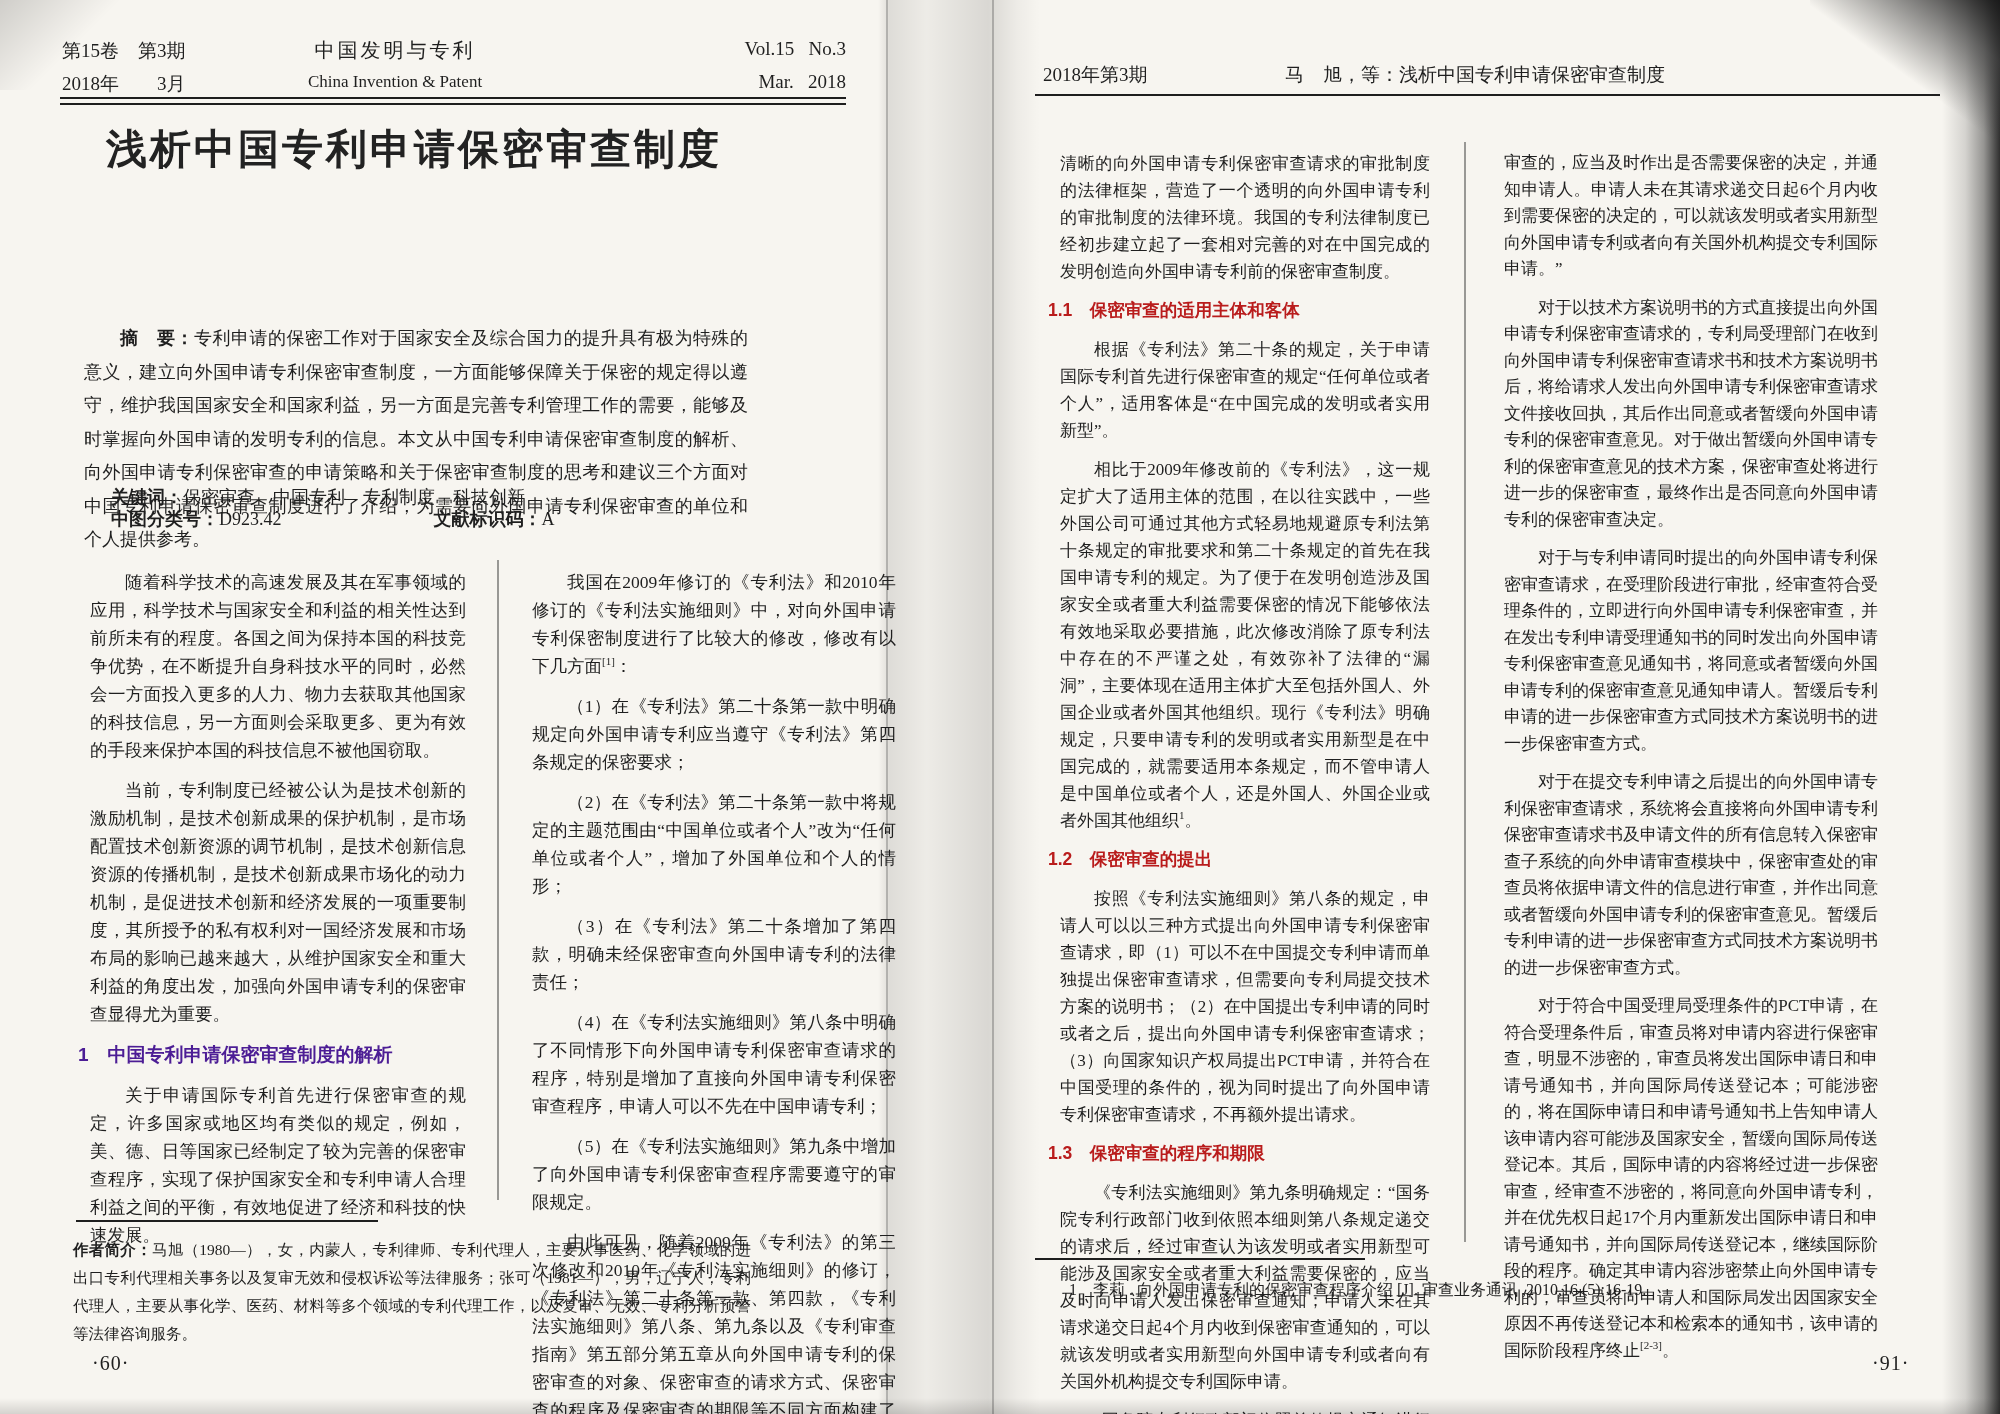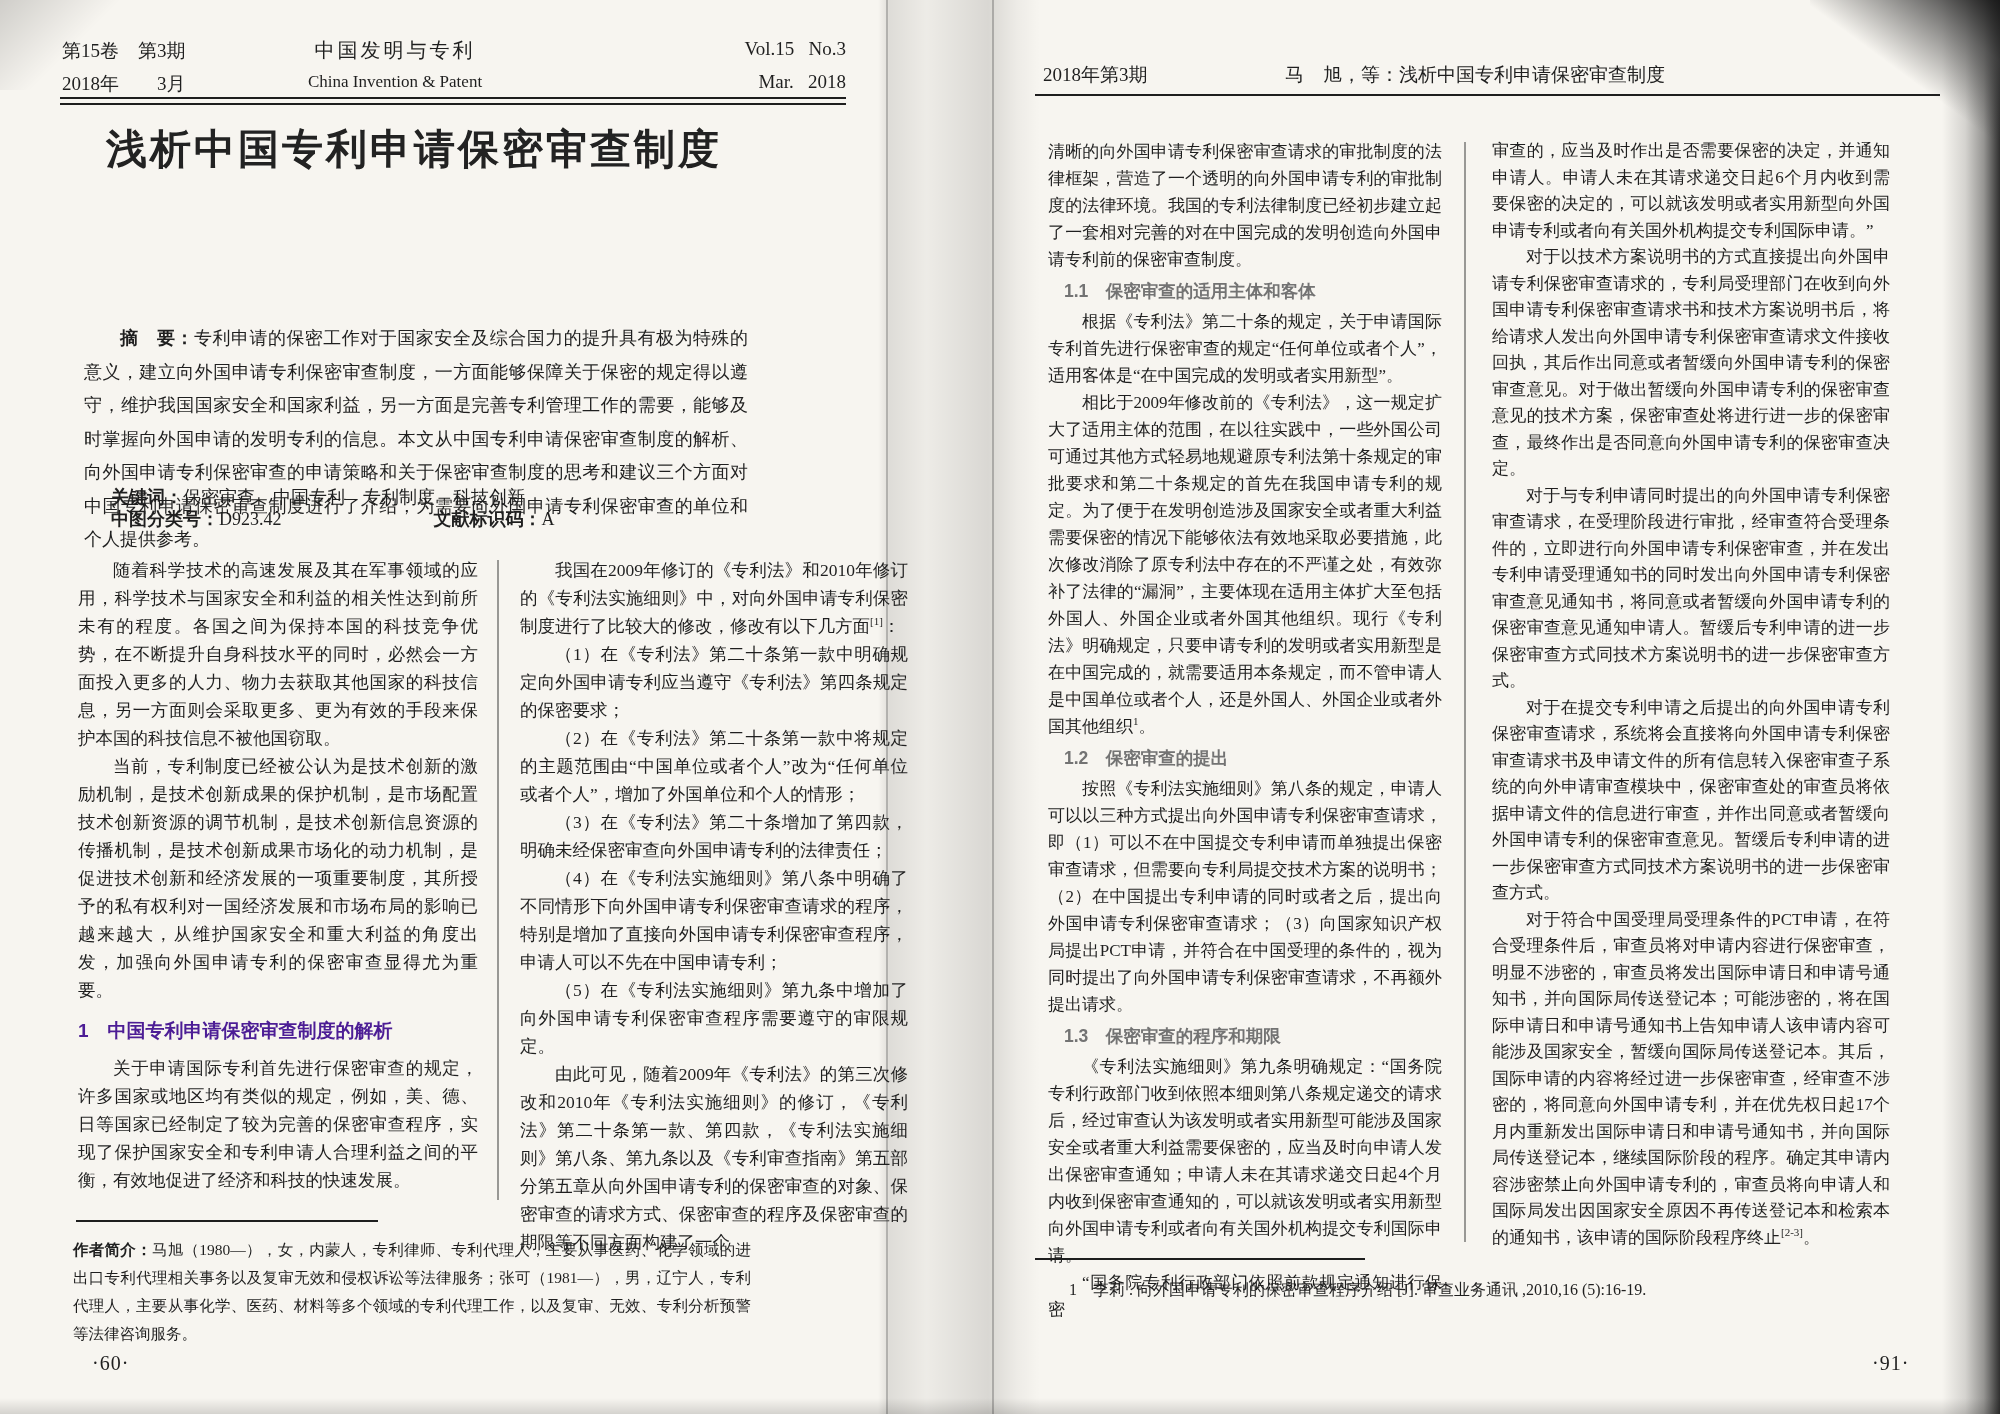--- a/index.html
+++ b/index.html
@@ -33,27 +33,27 @@
   .right{text-align:right;}
   
   .art-title{font-family:"Liberation Sans",sans-serif;font-weight:bold;font-size:41px;letter-spacing:3px;color:#222;}
   .art-authors{font-size:21px;letter-spacing:2px;}
   .art-affil{font-size:18px;}
   .meta{font-size:18px;line-height:33.5px;text-align:justify;}
   .meta .lbl{font-family:"Liberation Sans",sans-serif;font-weight:bold;}
   .ind2{text-indent:2em;}
   .ind15{text-indent:1.5em;}
   
-  .col p{margin:0;text-indent:2em;text-align:justify;}
+  .col p{margin:12px;text-indent:2em;text-align:justify;}
   .col p.noindent{text-indent:0;}
   .colL{font-size:17.5px;line-height:28px;}
   .colR3{font-size:17px;line-height:27px;}
   .colR4{font-size:17px;line-height:26.5px;}
   .sec-h{font-family:"Liberation Sans",sans-serif;font-weight:bold;font-size:19px;margin:13px 0 9px;color:#4c1d95;}
-  .sub-h{font-family:"Liberation Sans",sans-serif;font-weight:bold;font-size:17.5px;margin:5px 16px 3px;color:#737373;}
+  .sub-h{font-family:"Liberation Sans",sans-serif;font-weight:bold;font-size:17.5px;margin:5px 0 3px;color:#b91c1c;}
   .col-divider{width:2px;background:rgba(0,0,0,0.38);}
   sup.ref{font-size:11px;line-height:0;}
   
   .fn{font-size:15.5px;line-height:28px;text-align:justify;}
   .fn .lbl{font-family:"Liberation Sans",sans-serif;font-weight:bold;}
   .fn-r{font-size:16px;}
   .pgnum{font-size:20px;letter-spacing:1px;}
 </style>
 </head>
 <body>

